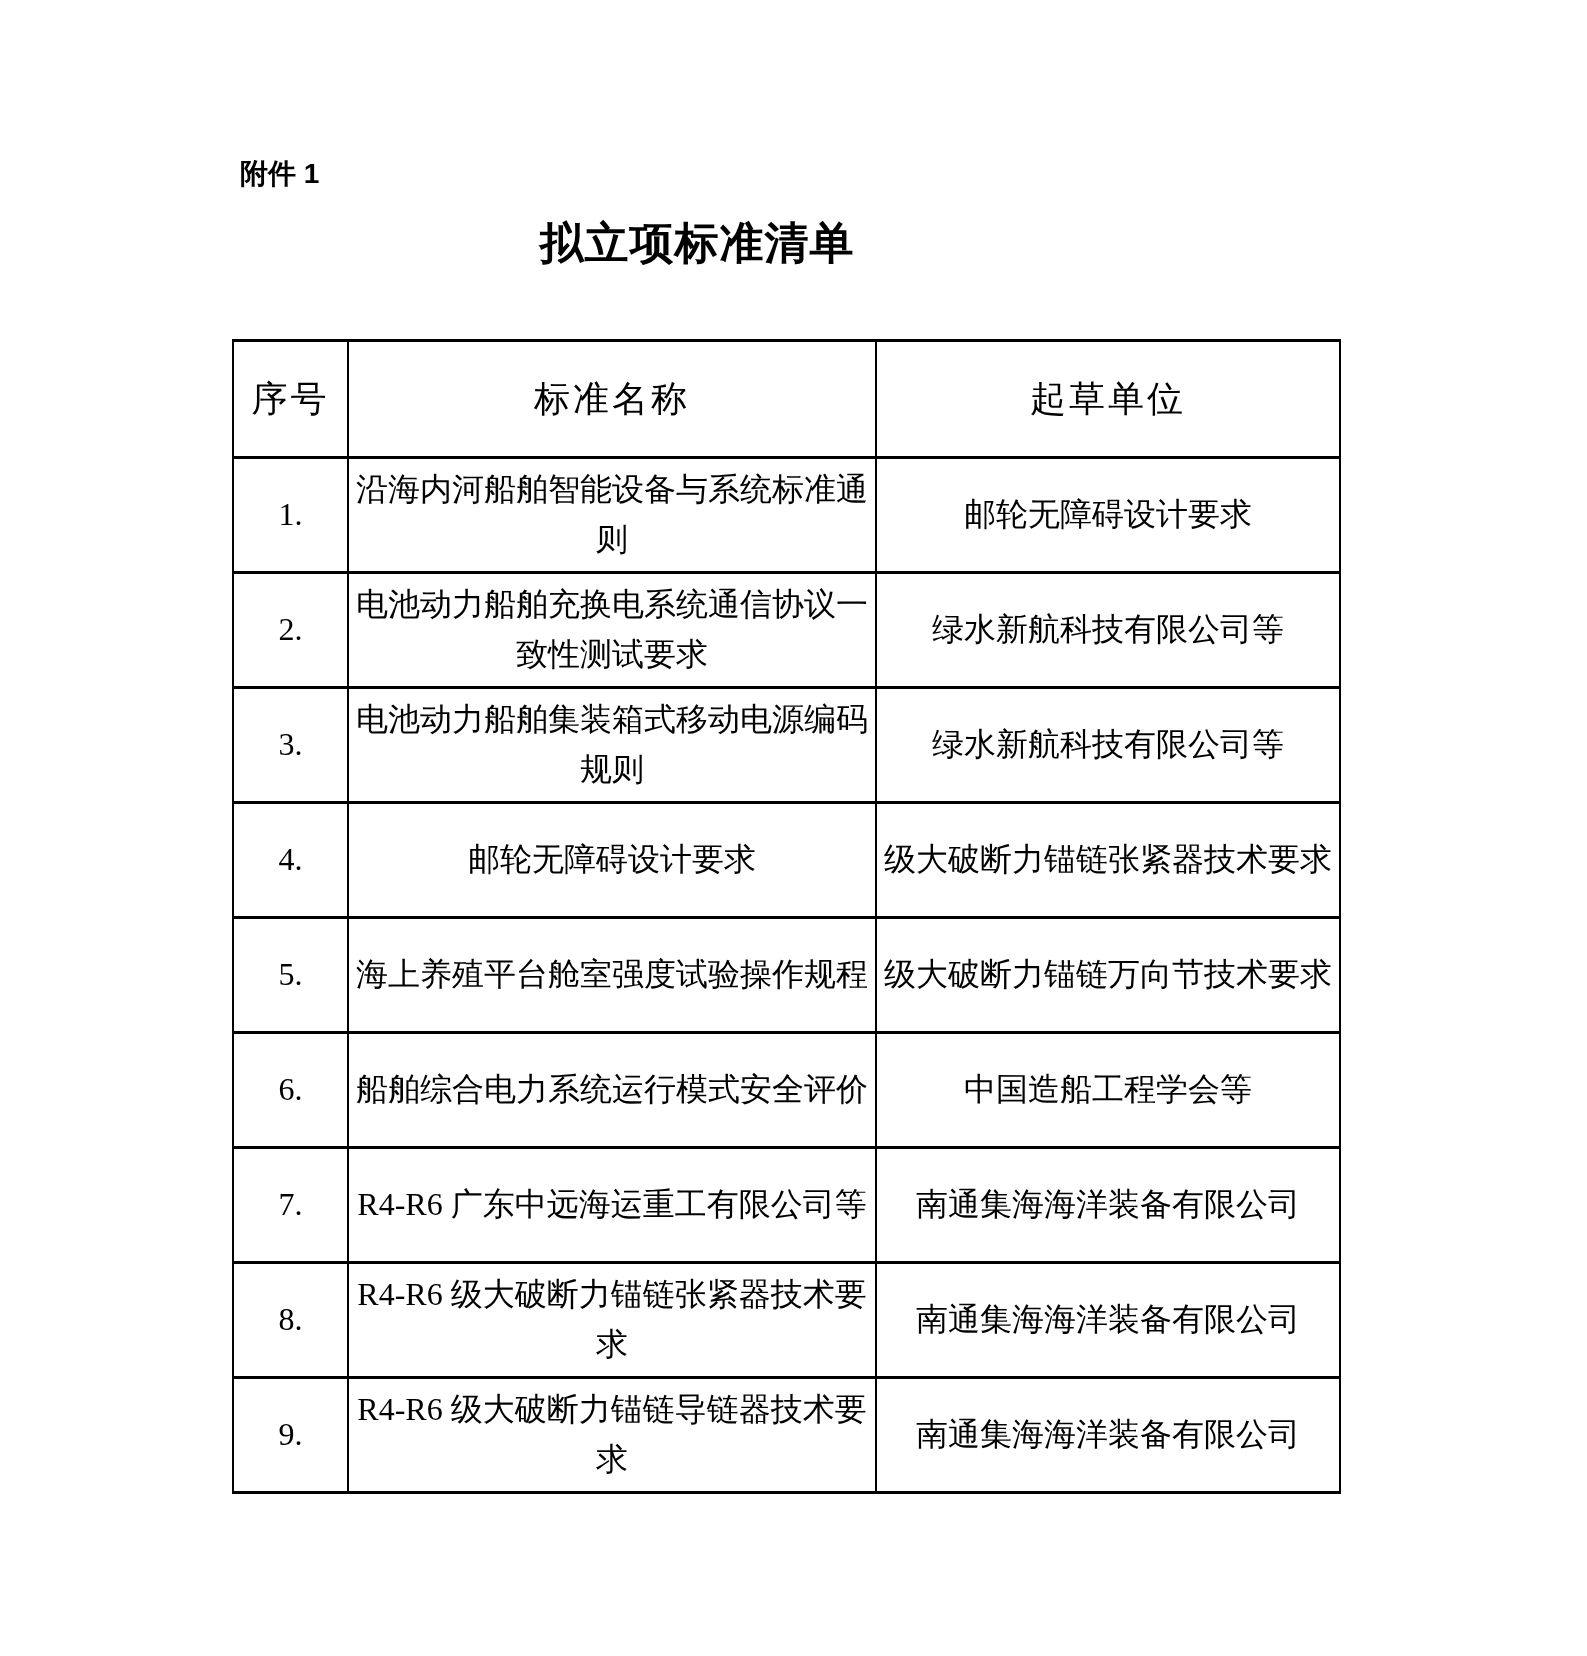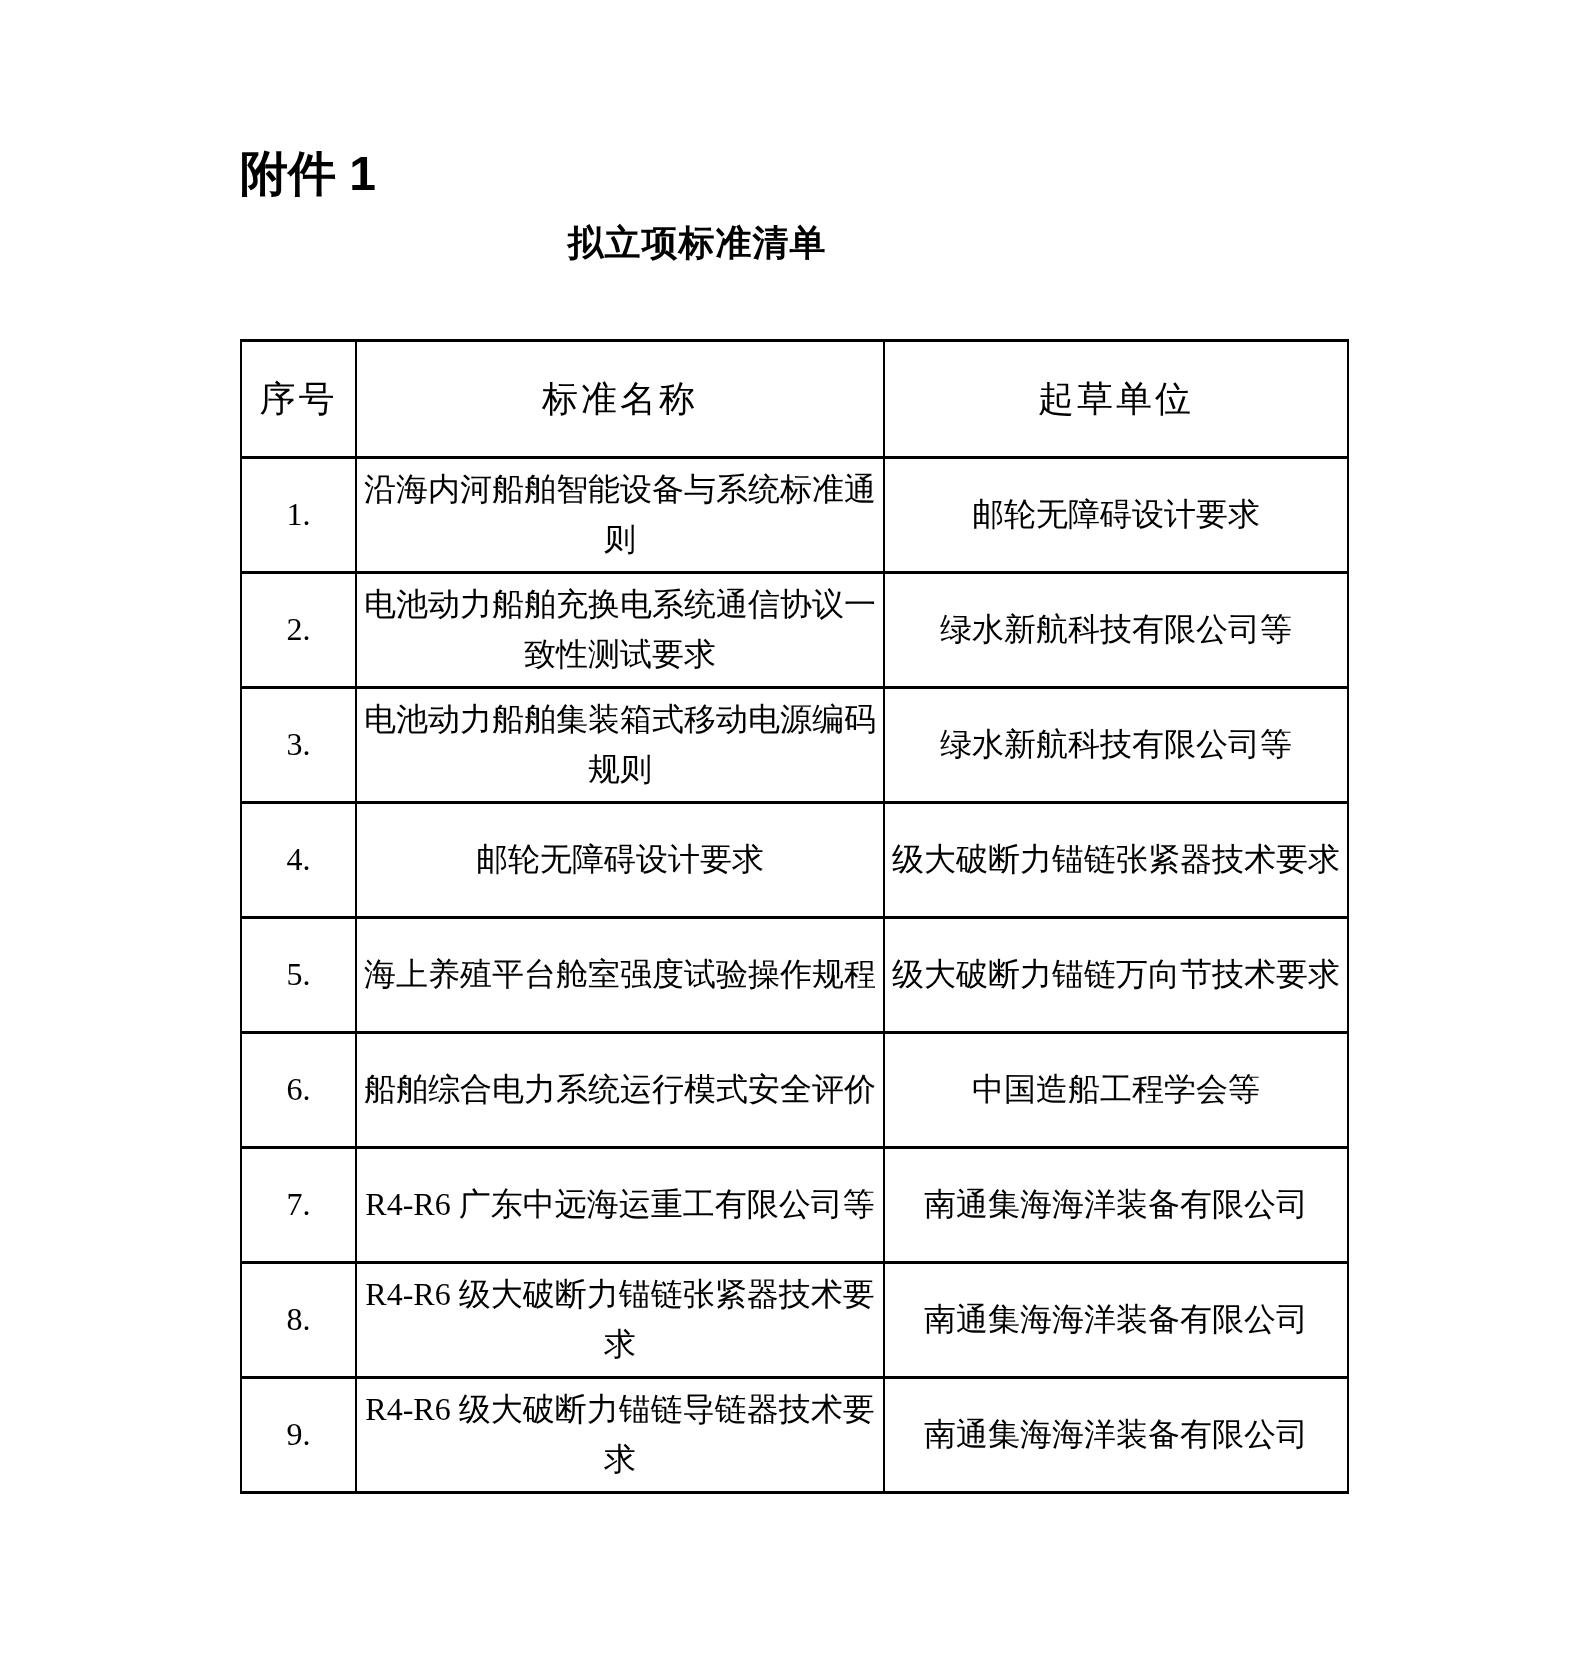--- a/index.html
+++ b/index.html
@@ -15,40 +15,40 @@
     background: #ffffff;
     overflow: hidden;
     font-family: "Liberation Serif", serif;
   }
   .attachment-label {
     position: absolute;
     left: 240px;
     top: 150px;
     font-family: "Liberation Sans", sans-serif;
     font-weight: bold;
-    font-size: 48px;
+    font-size: 28px;
     line-height: 48px;
     white-space: pre;
   }
   .doc-title {
     position: absolute;
     left: 0;
     width: 1394px;
     top: 216px;
     margin: 0;
     text-align: center;
     font-family: "Liberation Sans", sans-serif;
     font-weight: bold;
-    font-size: 36px;
+    font-size: 44px;
     line-height: 54px;
     letter-spacing: 1px;
   }
   table.standards {
     position: absolute;
-    left: 240px;
+    left: 232px;
     top: 339px;
     width: 1107px;
     border-collapse: collapse;
     table-layout: fixed;
     background: #ffffff;
   }
   table.standards col.c-no   { width: 115px; }
   table.standards col.c-name { width: 528px; }
   table.standards col.c-unit { width: 464px; }
   table.standards th,

